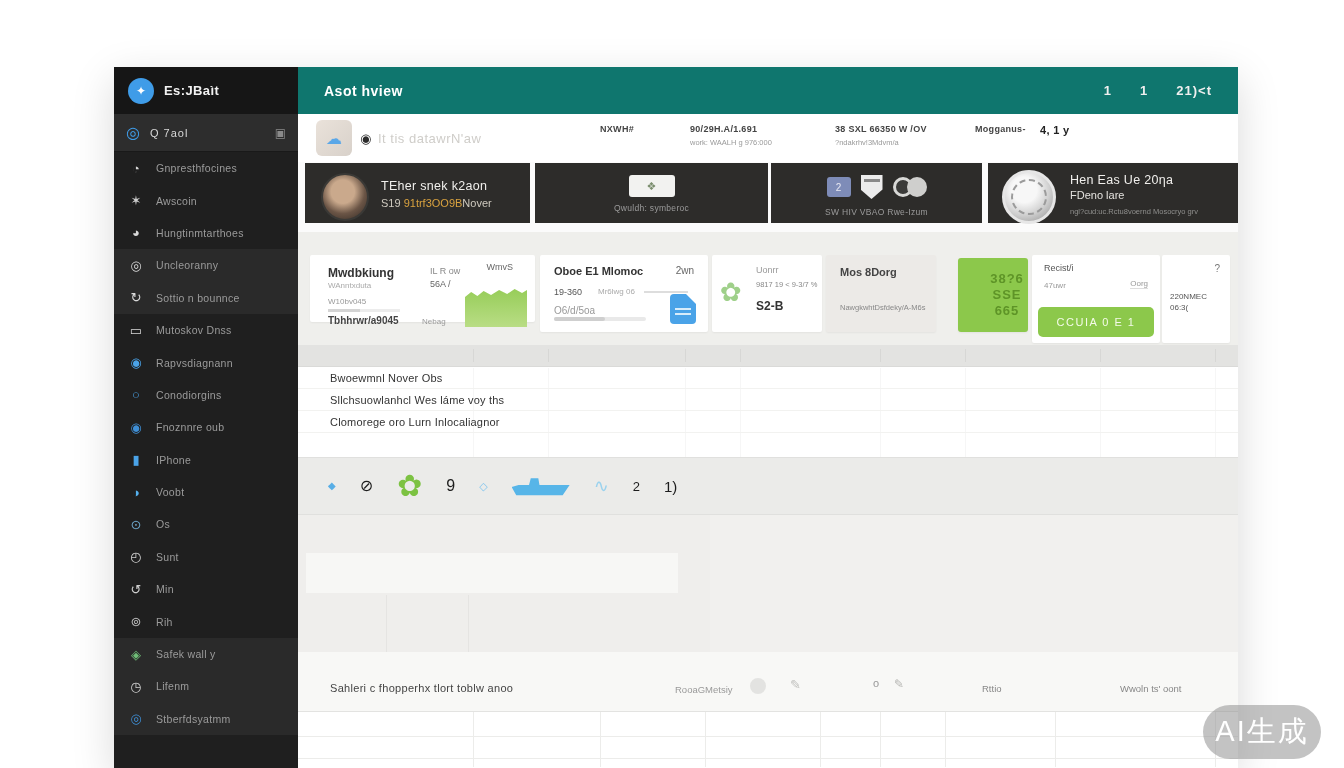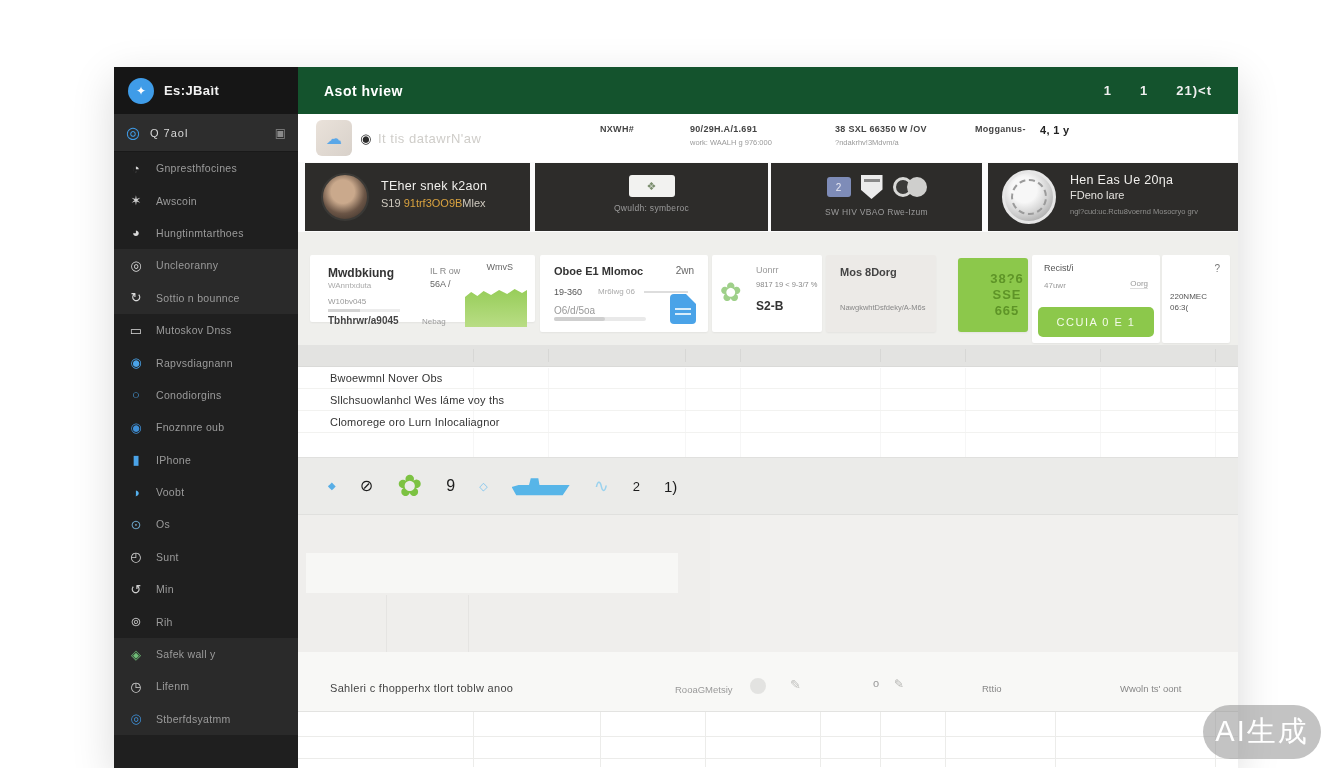--- a/index.html
+++ b/index.html
@@ -19,42 +19,42 @@
   .search-text { color:#d8d8d8; font-size:11px; flex:1; letter-spacing:1px;}
   .search-action { color:#8a8a8a; font-size:12px; }
   .nav { flex:1; overflow:hidden; }
   .nav-item { height:32.4px; display:flex; align-items:center; padding:0 14px; gap:12px; cursor:pointer; }
   .nav-item.active { background:#2a2a2a; }
   .nav-icon { width:16px; text-align:center; font-size:13px; line-height:1; flex:none;}
   .nav-label { color:#9b9b9b; font-size:10.5px; letter-spacing:.3px; white-space:nowrap; }
 
   
   .main { flex:1; display:flex; flex-direction:column; }
-  .topbar { height:47px; background:#14532d; display:flex; align-items:center; padding:0 26px; flex:none;}
+  .topbar { height:47px; background:#0f766e; display:flex; align-items:center; padding:0 26px; flex:none;}
   .topbar-title { color:#fff; font-size:14px; font-weight:bold; letter-spacing:.5px; }
   .topbar-actions { margin-left:auto; display:flex; align-items:center; gap:28px; }
   .topbar-action { color:#efefef; font-size:13px; font-weight:bold; letter-spacing:1px; cursor:pointer;}
   .content { position:relative; flex:1; background:#efefec; overflow:hidden; }
 
   
   .userbar { position:absolute; left:0; top:0; width:940px; height:48px; background:#fff; }
   .ub-avatar { position:absolute; left:18px; top:6px; width:36px; height:36px; border-radius:6px;
     background:linear-gradient(135deg,#eae2da,#d8d1ca); display:flex; align-items:center; justify-content:center;
     color:#5aa7e8; font-size:16px; }
   .ub-verified { position:absolute; left:62px; top:17px; color:#2b2b2b; font-size:13px; }
   .ub-name { position:absolute; left:80px; top:17px; color:#cfcdc9; font-size:13px; letter-spacing:.5px;}
   .ub-col { position:absolute; top:10px; }
   .ub-col .t { font-size:9px; color:#444; font-weight:bold; letter-spacing:.3px;}
   .ub-col .b { font-size:7.5px; color:#9a9a9a; margin-top:4px; }
   .ub-c0{left:302px;} .ub-c1{left:392px;} .ub-c2{left:537px;} .ub-c3{left:677px;}
   .ub-c4{left:742px;} .ub-c4 .t{ font-size:11px; color:#222; }
 
   
   .darkcards { position:absolute; left:0; top:48px; width:940px; height:70px; background:#fbfbfb; }
-  .dcard { position:absolute; top:1px; height:68px; background:#2d2c2a; }
+  .dcard { position:absolute; top:1px; height:60px; background:#2d2c2a; }
   .dc1{ left:7px; width:225px; } .dc2{ left:237px; width:233px; }
   .dc3{ left:473px; width:211px; } .dc4{ left:690px; width:250px; }
   .dc1 .avatar { position:absolute; left:16px; top:10px; width:48px; height:48px; border-radius:50%;
     background:radial-gradient(circle at 45% 38%, #caa98c 0 32%, #6b5546 60%, #2e2722 100%);
     border:2px solid #3a3936;}
   .dc1 .name { position:absolute; left:76px; top:16px; color:#f0efec; font-size:12.5px; letter-spacing:.3px;}
   .dc1 .value { position:absolute; left:76px; top:34px; font-size:11px; color:#cfcabf; }
   .dc1 .value b { color:#d9a23f; font-weight:normal; }
   .dc2 .chip { position:absolute; left:50%; top:12px; transform:translateX(-50%);
     width:46px; height:22px; background:#f2f2f0; border-radius:3px; display:flex; align-items:center; justify-content:center;
@@ -320,21 +320,21 @@
           </div>
         <div class="ub-col ub-c4">
             <div class="t">4, 1 y</div>
           </div>
       </div>
 
       <div class="darkcards">
         <div class="dcard dc1">
           <div class="avatar"></div>
           <div class="name">TEher snek k2aon</div>
-          <div class="value"><span>S19 </span><b>91trf3OO9B</b><span>Mlex</span></div>
+          <div class="value"><span>S19 </span><b>91trf3OO9B</b><span>Nover</span></div>
         </div>
         <div class="dcard dc2">
           <div class="chip">❖</div>
           <div class="cap">Qwuldh: symberoc</div>
         </div>
         <div class="dcard dc3">
           <div class="chips">
             <span class="chip-sq">2</span>
             <span class="chip-shield"></span>
             <span class="chip-circles">

